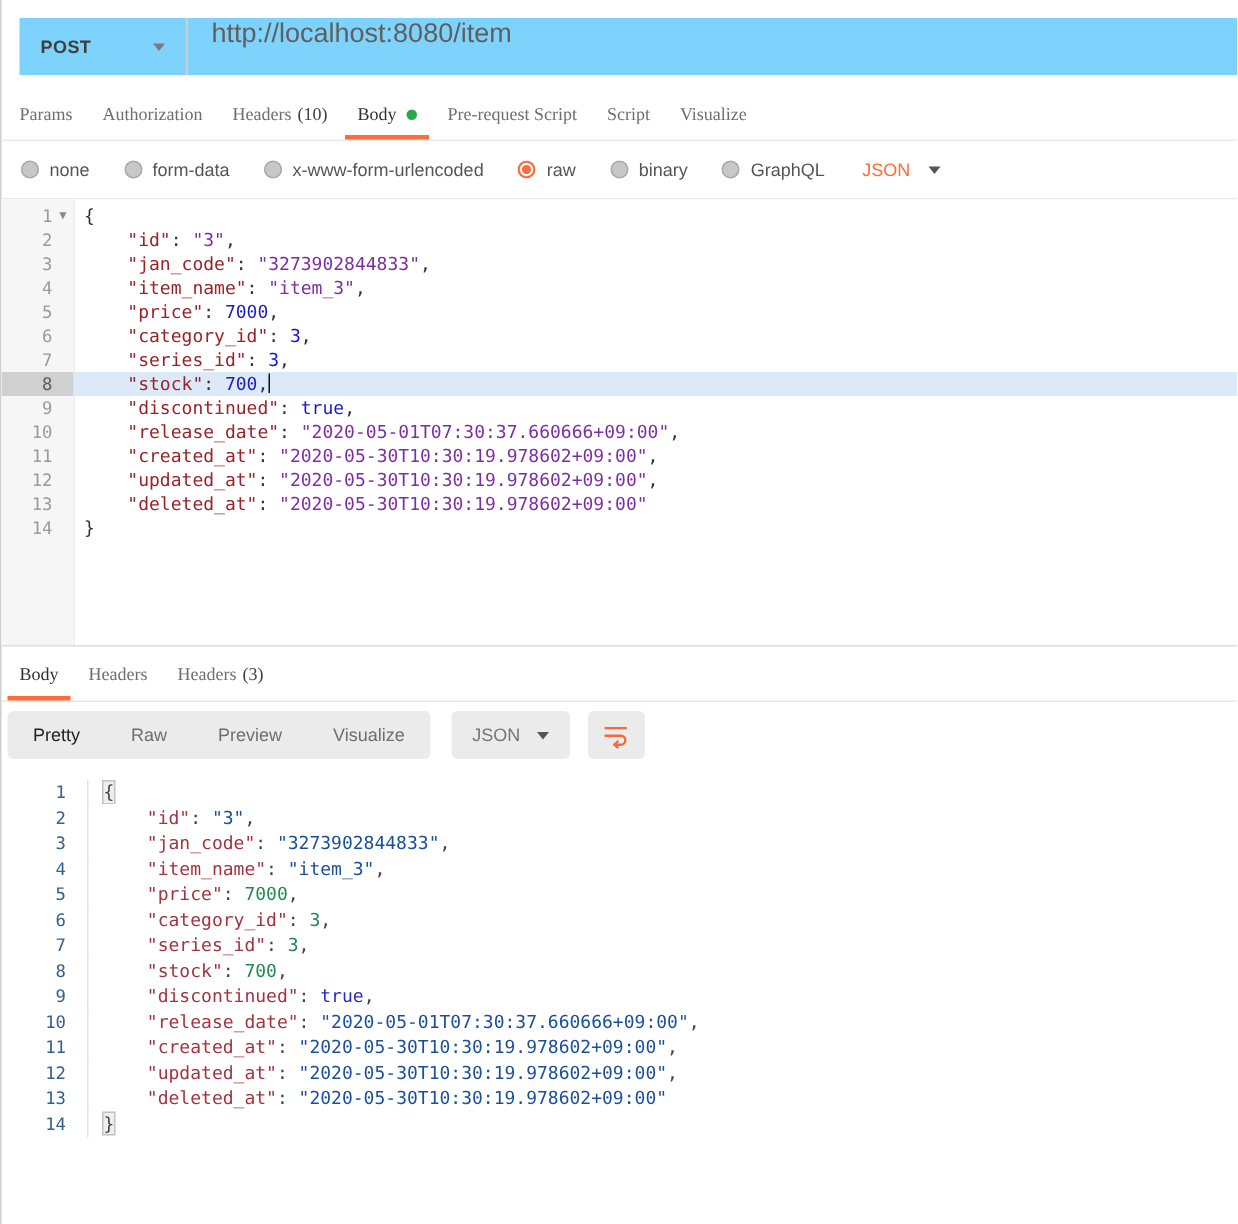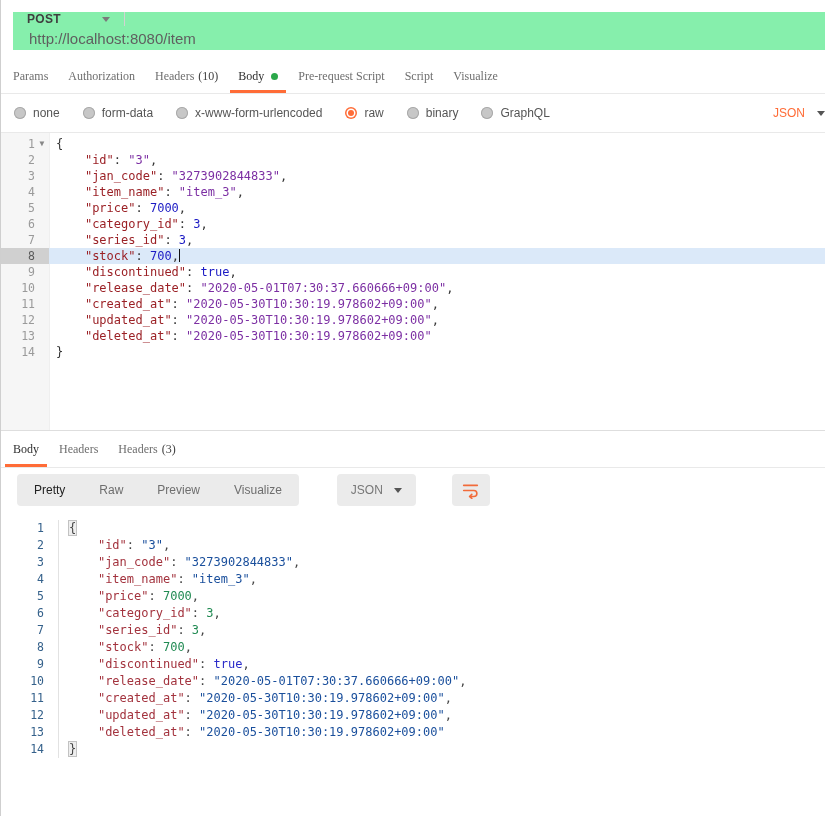--- a/index.html
+++ b/index.html
@@ -2,38 +2,38 @@
 <html><head>
 <meta charset="utf-8">
 <style>
   html,body{margin:0;padding:0;background:#fff;}
   .page{
     position:relative;width:825px;height:816px;box-sizing:border-box;
     background:#fff;border-left:1px solid #cfcfcf;overflow:hidden;
     font-family:"Liberation Sans",sans-serif;
   }
   
-  .url-row{margin:12px 0 0 12px;height:38px;background:#86efac;display:flex;align-items:stretch;flex-direction:column;}
+  .url-row{margin:12px 0 0 12px;height:38px;background:#7dd3fc;display:flex;align-items:stretch;}
   .method-select{width:112px;box-sizing:border-box;display:flex;align-items:center;justify-content:space-between;
     padding:0 14px;border-right:1px solid #d2d2d2;cursor:pointer;}
   .method-label{font-size:12px;font-weight:700;color:#3f3f3f;letter-spacing:.3px;}
   .caret{width:0;height:0;border-left:4px solid transparent;border-right:4px solid transparent;border-top:5px solid #7a7a7a;}
   .caret.dark{border-top-color:#555;}
-  .url-input{flex:1;display:flex;align-items:center;padding-left:16px;font-size:15px;color:#5f5f5f;}
+  .url-input{flex:1;display:flex;padding-left:16px;font-size:18px;color:#5f5f5f;}
   
   .tabs{display:flex;align-items:stretch;padding-left:2px;border-bottom:1px solid #e9e9e9;font-family:Liberation Serif, serif;}
   .req-tabs{margin-top:10px;height:33px;}
   .res-tabs{height:36px;}
   .tab{padding:0 10px;font-size:12px;color:#6e6e6e;display:flex;align-items:center;position:relative;cursor:pointer;white-space:nowrap;}
   .tab.active{color:#2f2f2f;}
   .tab.active::after{content:"";position:absolute;left:2px;right:2px;bottom:0;height:3px;background:#ff6c37;}
   .tab .count{color:#404040;margin-left:4px;}
   .tab .dot{width:7px;height:7px;border-radius:50%;background:#2ba84a;margin-left:7px;}
   
-  .mode-row{height:38px;display:flex;align-items:center;padding-left:13px;border-bottom:1px solid #e9e9e9;justify-content:space-between;}
+  .mode-row{height:38px;display:flex;align-items:center;padding-left:13px;border-bottom:1px solid #e9e9e9;}
   .mode{display:flex;align-items:center;margin-right:23px;cursor:pointer;}
   .radio{width:12px;height:12px;border-radius:50%;background:#c7c7c7;box-shadow:inset 0 0 0 1px #a9a9a9;margin-right:7px;position:relative;}
   .mode.selected .radio{background:#fff;box-shadow:inset 0 0 0 1.5px #ff6c37;}
   .mode.selected .radio::after{content:"";position:absolute;left:3px;top:3px;width:6px;height:6px;border-radius:50%;background:#ff6c37;}
   .mode-label{font-size:12px;color:#555;}
   .lang-select{display:flex;align-items:center;margin-left:2px;cursor:pointer;}
   .lang-select .lang-label{font-size:12px;color:#ff6c37;margin-right:12px;}
   
   .editor{position:relative;height:298px;background:#fff;font-family:"DejaVu Sans Mono",monospace;font-size:12px;padding-top:3px;box-sizing:border-box;border-bottom:1px solid #dedede;}
   .editor::before{content:"";position:absolute;left:0;top:0;bottom:0;width:48px;background:#f6f6f6;border-right:1px solid #efefef;}
@@ -44,21 +44,21 @@
   .cl .code{flex:1;padding-left:7px;white-space:pre;position:relative;z-index:1;}
   .cl.active .gut{background:#d0d0d0;}
   .cl.active .lnum{color:#5a5a5a;}
   .cl.active .code{background:#dbe9f9;}
   #req-editor .tok-k{color:#9b2126;}
   #req-editor .tok-s{color:#7c2fa3;}
   #req-editor .tok-n,#req-editor .tok-b{color:#1b1ac4;}
   #req-editor .tok-p{color:#333;}
   .cursor{display:inline-block;width:1px;height:13px;background:#111;vertical-align:-2px;}
   
-  .res-toolbar{height:44px;box-sizing:border-box;display:flex;align-items:center;padding:0 16px;gap:24px;}
+  .res-toolbar{height:44px;box-sizing:border-box;display:flex;align-items:center;padding:0 4px;}
   .seg{background:#ebebeb;border-radius:4px;height:32px;display:flex;align-items:center;}
   .seg .view{padding:0 17px;font-size:12px;color:#6e6e6e;line-height:32px;cursor:pointer;}
   .seg .view.active{color:#222;}
   .lang-pill{margin-left:14px;height:32px;background:#ebebeb;border-radius:4px;display:flex;align-items:center;padding:0 14px;cursor:pointer;}
   .lang-pill .lang-label{font-size:12px;color:#777;margin-right:11px;}
   .wrap-btn{margin-left:12px;width:38px;height:32px;background:#ebebeb;border-radius:4px;display:flex;align-items:center;justify-content:center;cursor:pointer;}
   .res-code{margin-top:8px;font-family:"DejaVu Sans Mono",monospace;font-size:12px;}
   .rl{display:flex;height:17px;line-height:17px;}
   .rl .gut{width:58px;flex:none;text-align:right;padding-right:14px;box-sizing:border-box;color:#35618b;font-size:11.5px;border-right:1px solid #e2e2e2;}
   .rl .code{flex:1;padding-left:10px;white-space:pre;}

